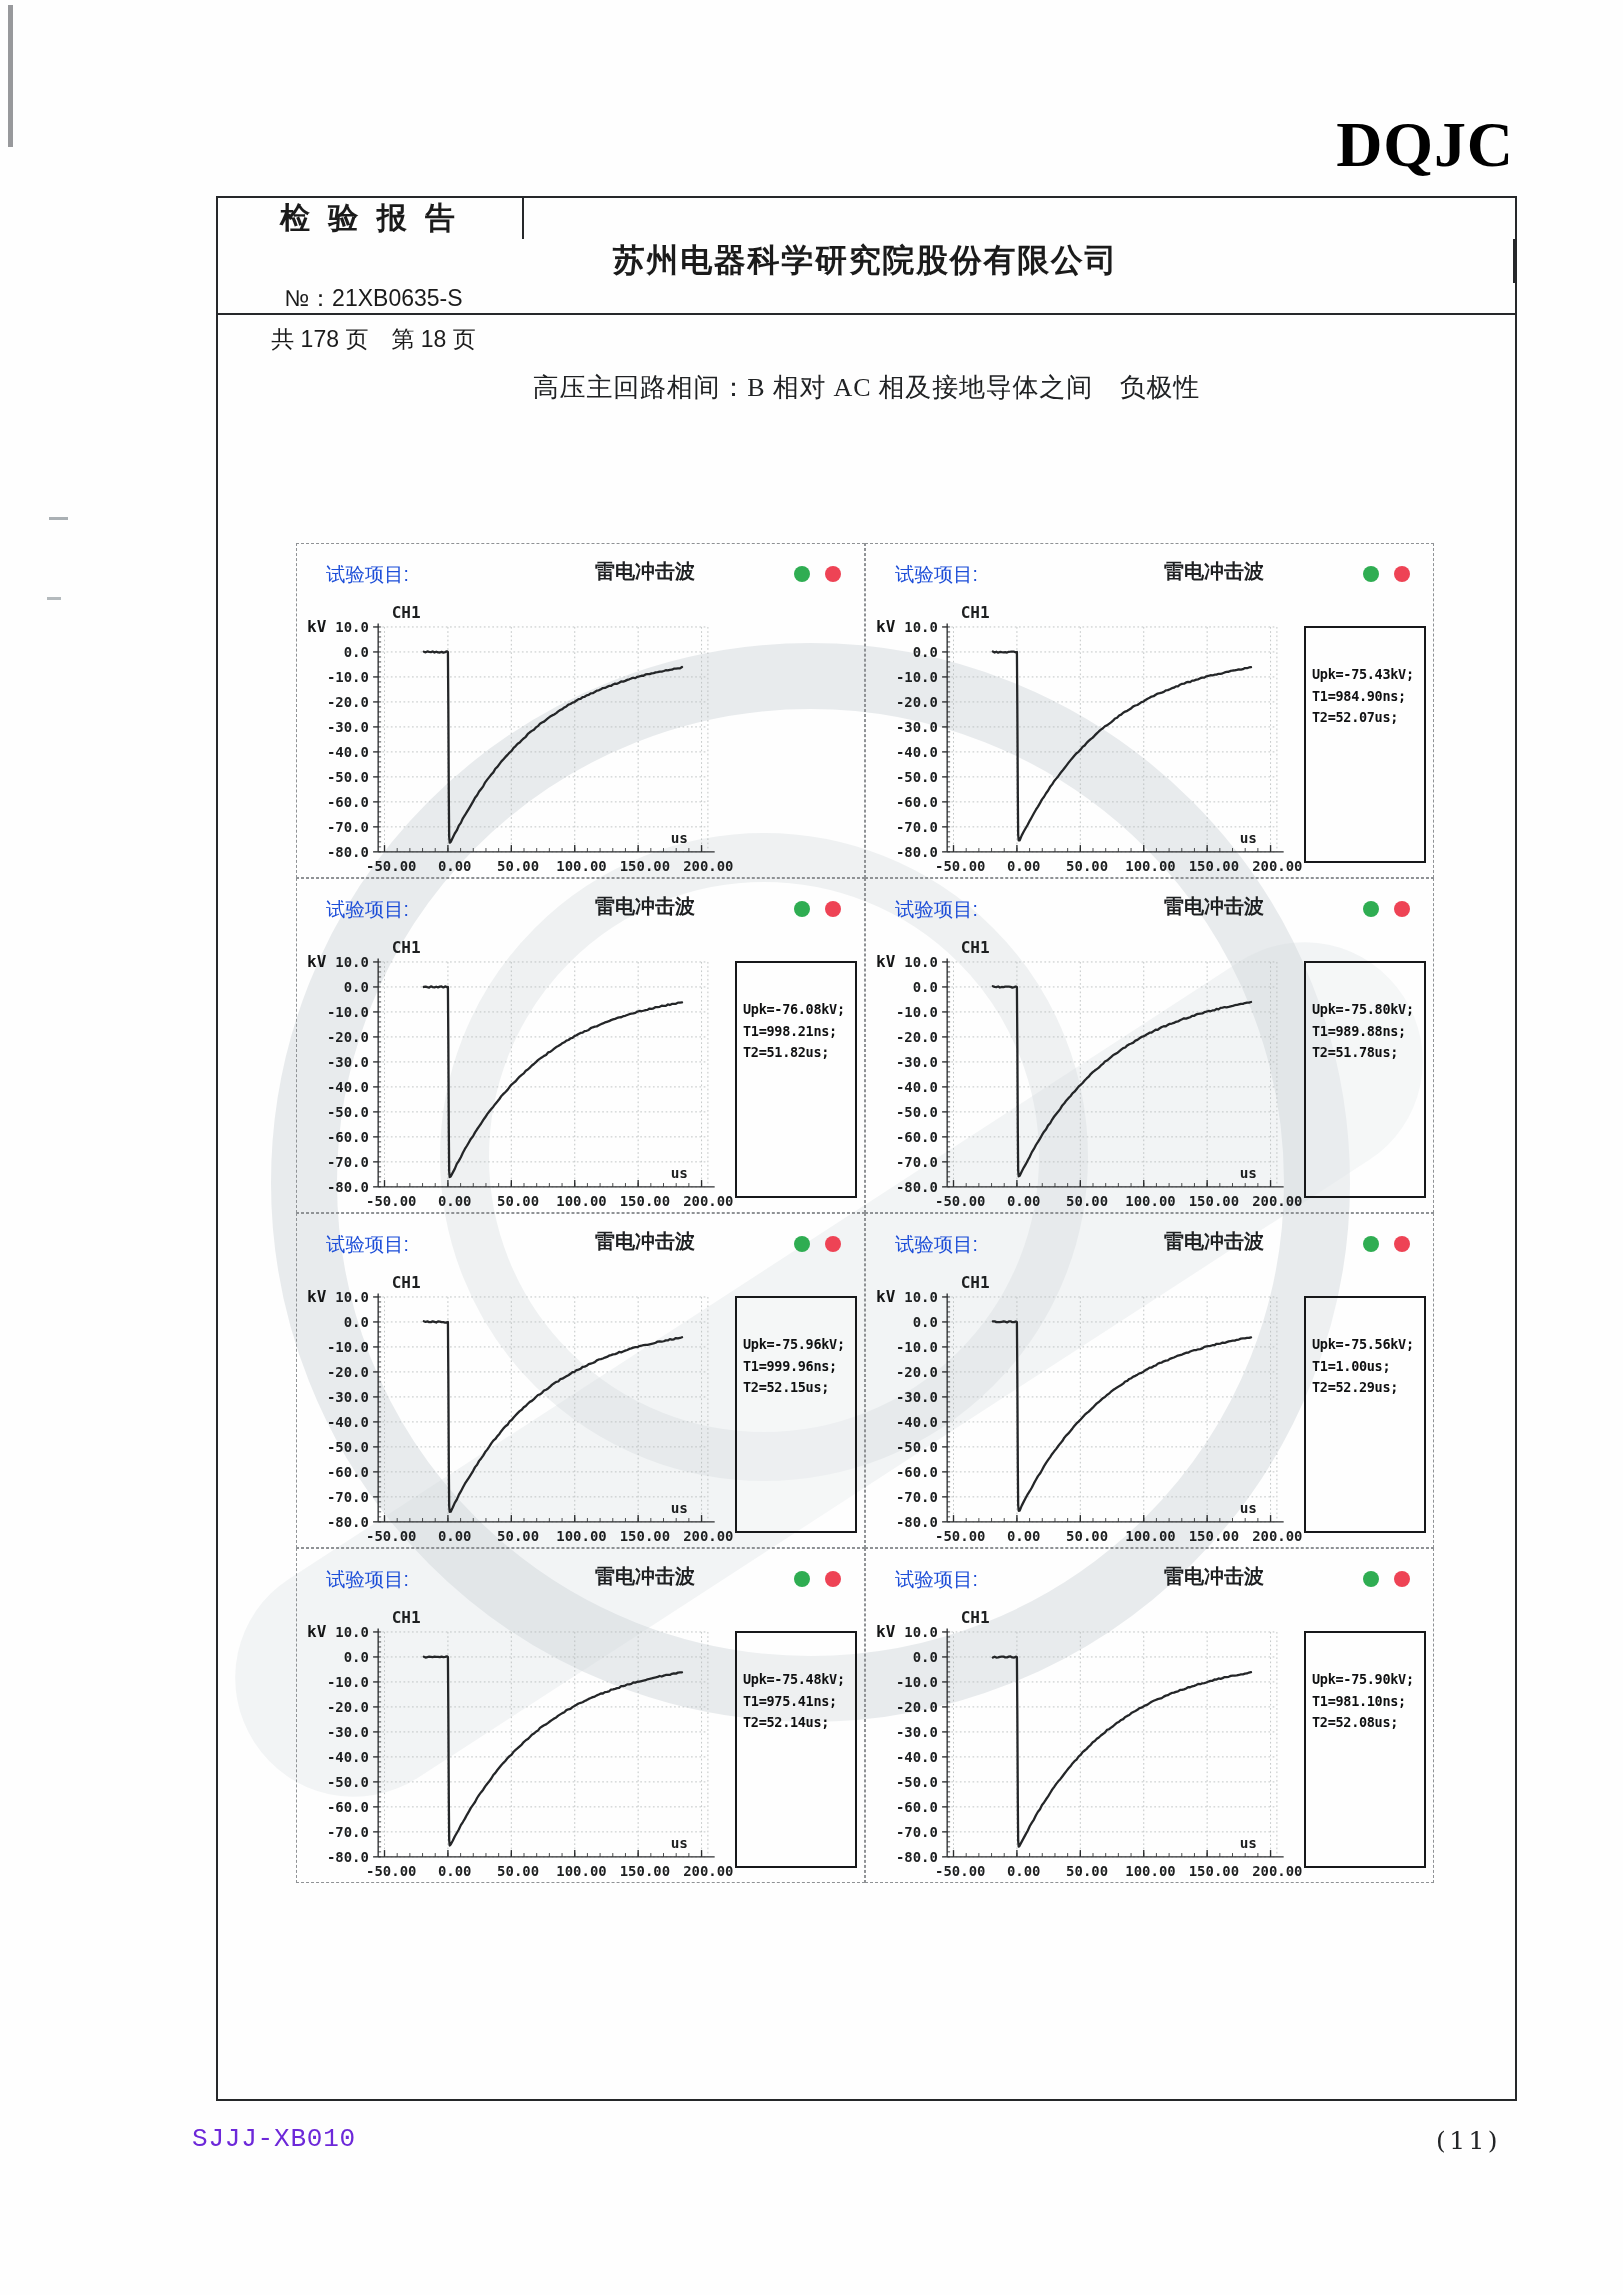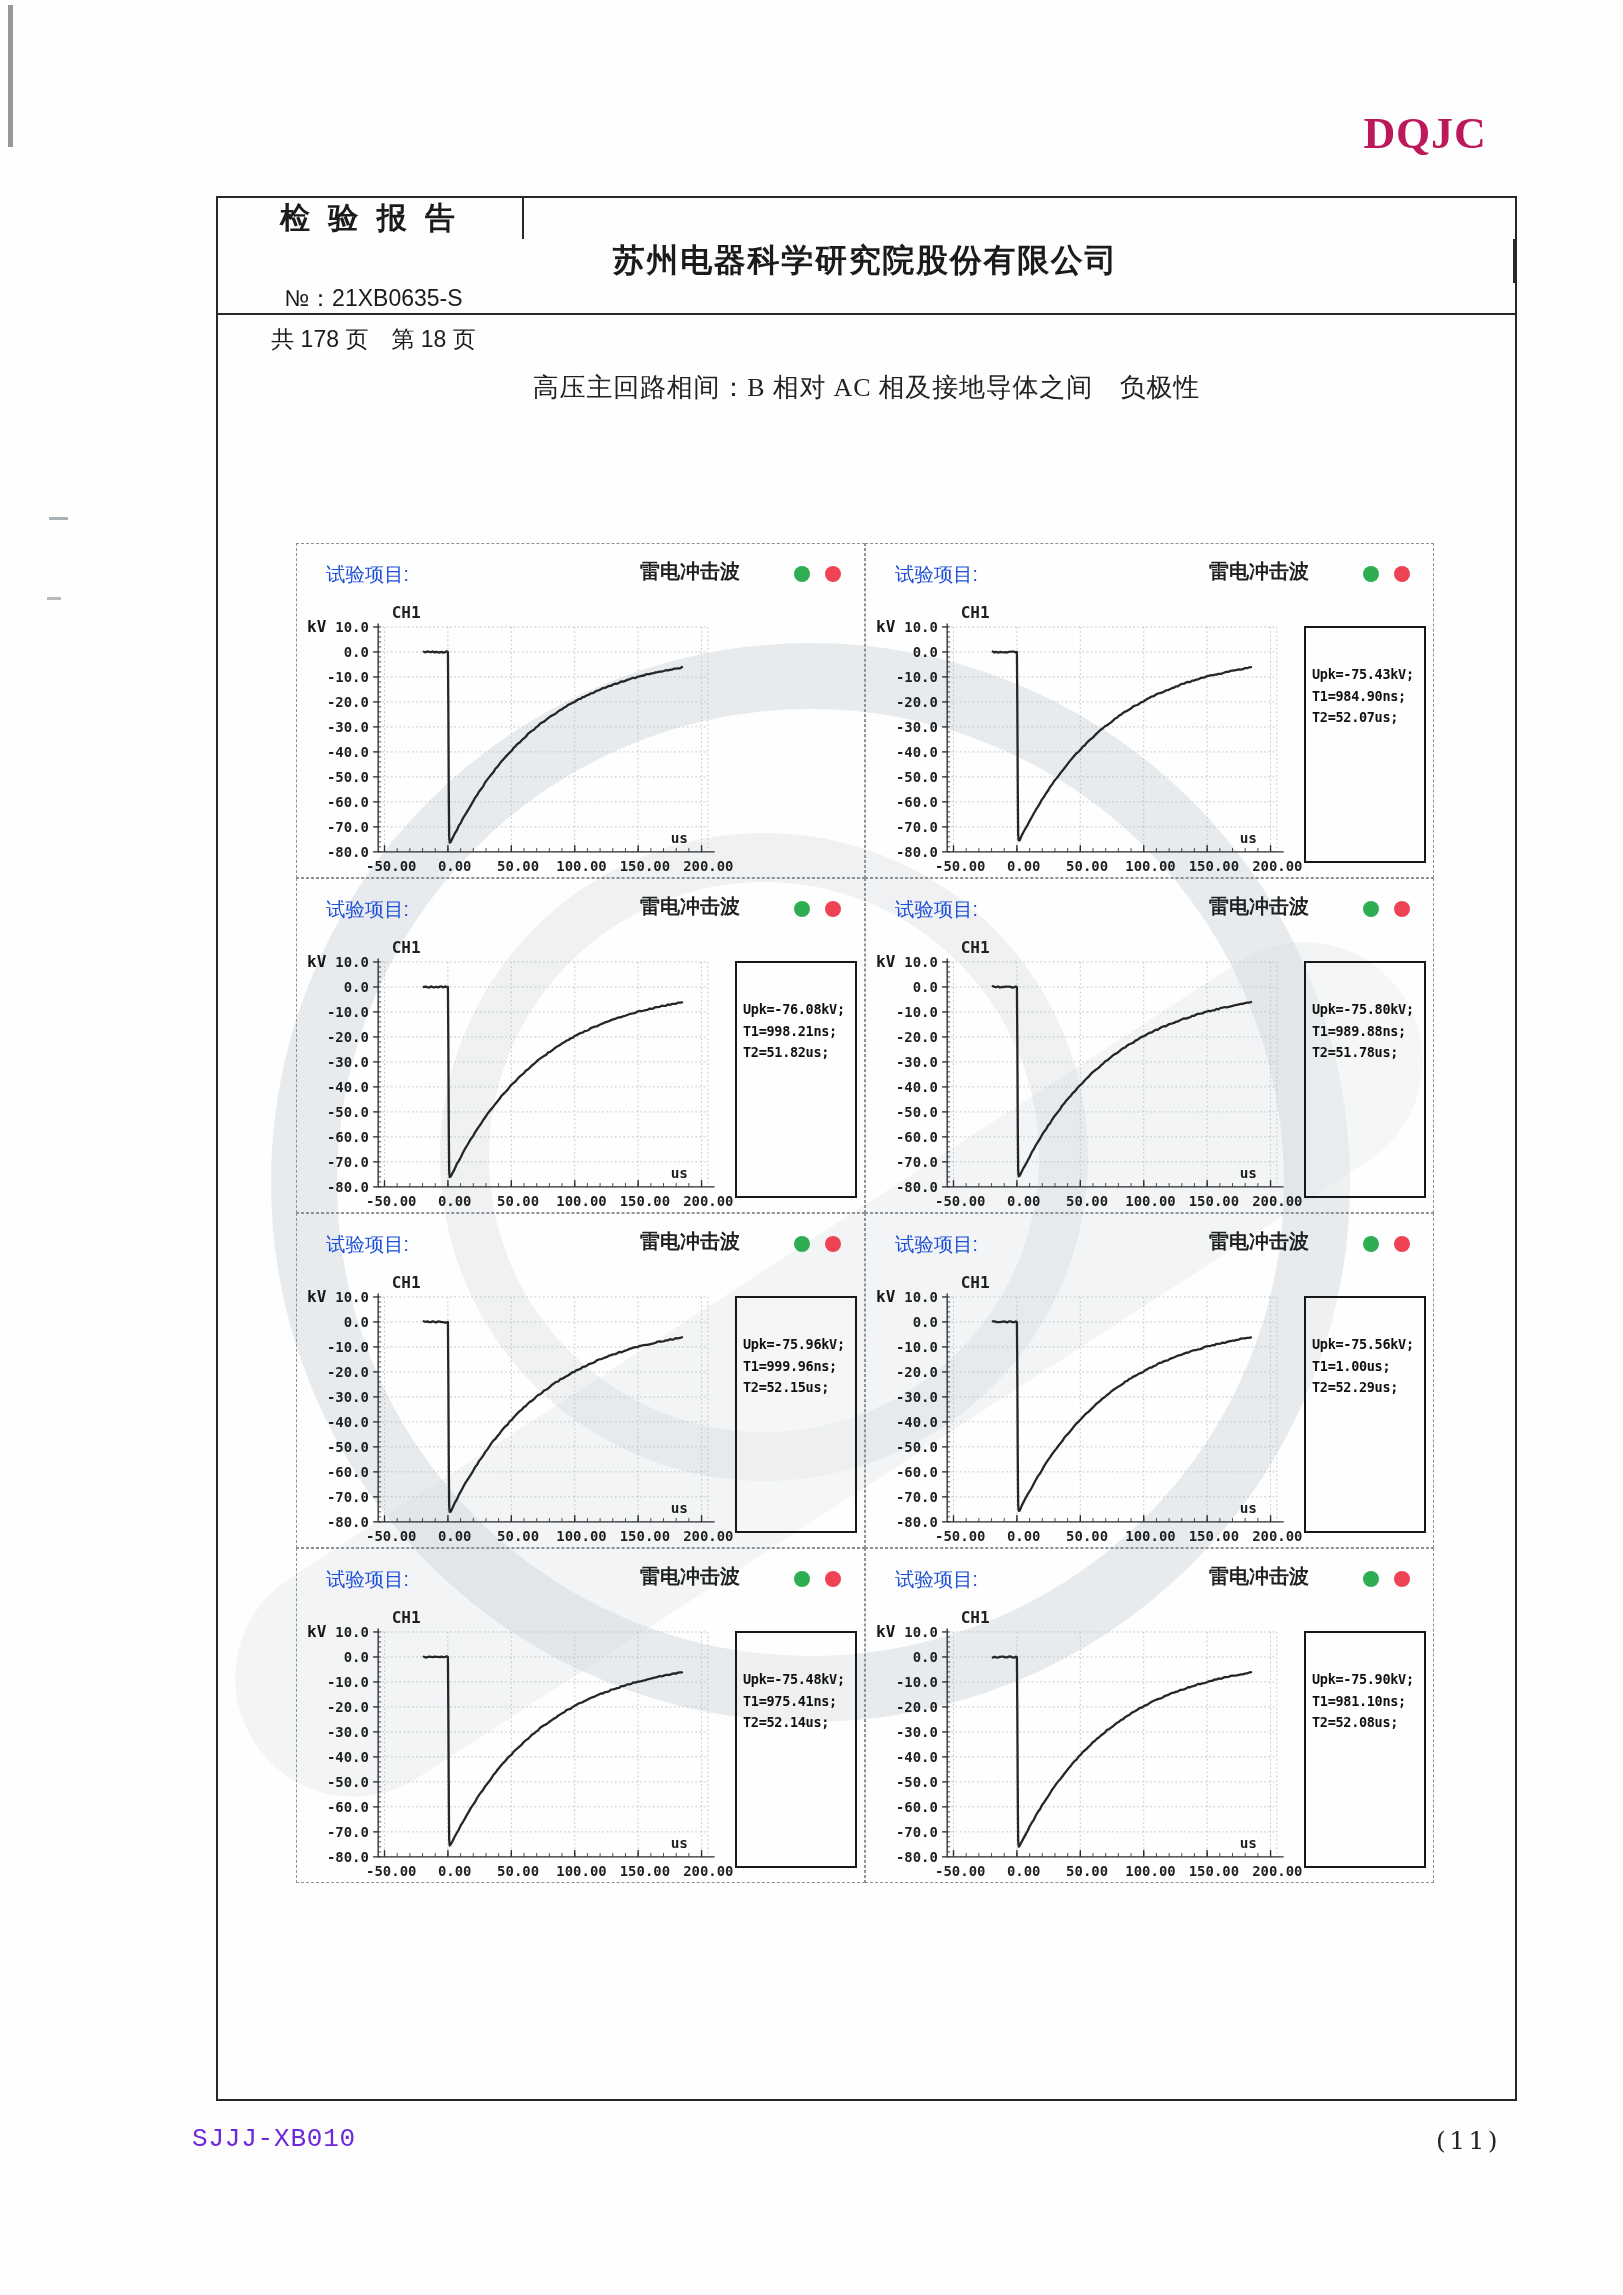--- a/index.html
+++ b/index.html
@@ -11,40 +11,40 @@
   .edge-dash1{position:absolute;left:49px;top:517px;width:18.6px;height:3.4px;background:#aab0b4;}
   .edge-dash2{position:absolute;left:47px;top:597px;width:13.5px;height:3.4px;background:#b4babd;}
 
   
   .wm-ring{position:absolute;left:271px;top:643px;width:947px;height:947px;border:66px solid rgba(200,207,212,.40);border-radius:50%;}
   .wm-ring2{position:absolute;left:440px;top:833px;width:550px;height:550px;border:49px solid rgba(204,211,215,.30);border-radius:50%;}
   .wm-band{position:absolute;left:144px;top:1251px;width:1370px;height:237px;background:rgba(208,215,219,.26);
            transform:rotate(-33deg);border-radius:118px;}
 
   .logo{position:absolute;top:108px;left:1334px;width:182px;text-align:center;z-index:2;
-        font-family:"Liberation Serif",serif;font-size:44px;font-weight:700;letter-spacing:0.8px;color:#be185d;}
+        font-family:"Liberation Serif",serif;font-size:64px;font-weight:700;letter-spacing:0.8px;color:#000000;}
 
   .content-box{position:absolute;left:216px;top:196px;width:1297px;height:1901px;border:2.5px solid #26282a;z-index:1;}
 
   .header-table{position:absolute;left:0;top:0;width:100%;height:117px;border-bottom:2.5px solid #26282a;display:flex;box-sizing:border-box;flex-direction:column;}
   .hcell{display:flex;align-items:center;justify-content:center;box-sizing:border-box;}
   .hc1{width:306px;border-right:2.5px solid #26282a;font-size:30px;font-weight:600;letter-spacing:5px;}
   .hc2{flex:1;border-right:2.5px solid #26282a;font-size:32px;font-weight:600;letter-spacing:1.7px;}
   .hc3{width:311px;flex-direction:column;gap:10px;font-size:23px;font-weight:500;}
   .hc3 .line{white-space:nowrap;}
 
   .doc-title{position:absolute;top:172px;left:0;width:100%;text-align:center;z-index:2;
              font-family:"Liberation Serif",serif;font-size:26px;color:#202224;letter-spacing:0.8px;}
 
   .scope-grid{position:absolute;left:78px;top:345px;width:1138px;height:1341px;
               display:grid;grid-template-columns:569px 569px;grid-template-rows:repeat(4,335px);}
 
   .panel{position:relative;width:569px;height:335px;border:0.8px dashed #8f9295;box-sizing:border-box;background:transparent;}
   .p-test-item{position:absolute;left:29px;top:17px;font-size:19.4px;font-weight:500;color:#1d4ed8;}
-  .p-title{position:absolute;left:298px;top:13.5px;width:145px;text-align:right;font-size:20px;font-weight:600;color:#1e2022;}
+  .p-title{position:absolute;left:298px;top:13.5px;width:145px;text-align:left;font-size:20px;font-weight:600;color:#1e2022;}
   .dot{position:absolute;top:22px;width:16px;height:16px;border-radius:50%;}
   .dot-g{left:497px;} .dot-r{left:528px;}
   .p-kv{position:absolute;left:10px;top:73px;font-size:16px;font-weight:700;
         font-family:"DejaVu Sans Mono",monospace;color:#151617;}
   .p-plot{position:absolute;left:0;top:0;width:569px;height:335px;}
   .p-readout{position:absolute;left:438px;top:82px;width:122px;height:237px;border:2.5px solid #17181a;
              box-sizing:border-box;padding:36px 0 0 6px;
              font-family:"DejaVu Sans Mono",monospace;font-size:13.5px;font-weight:600;line-height:1.6;
              letter-spacing:-0.3px;color:#0f1011;background:rgba(255,255,255,.25);}
 

